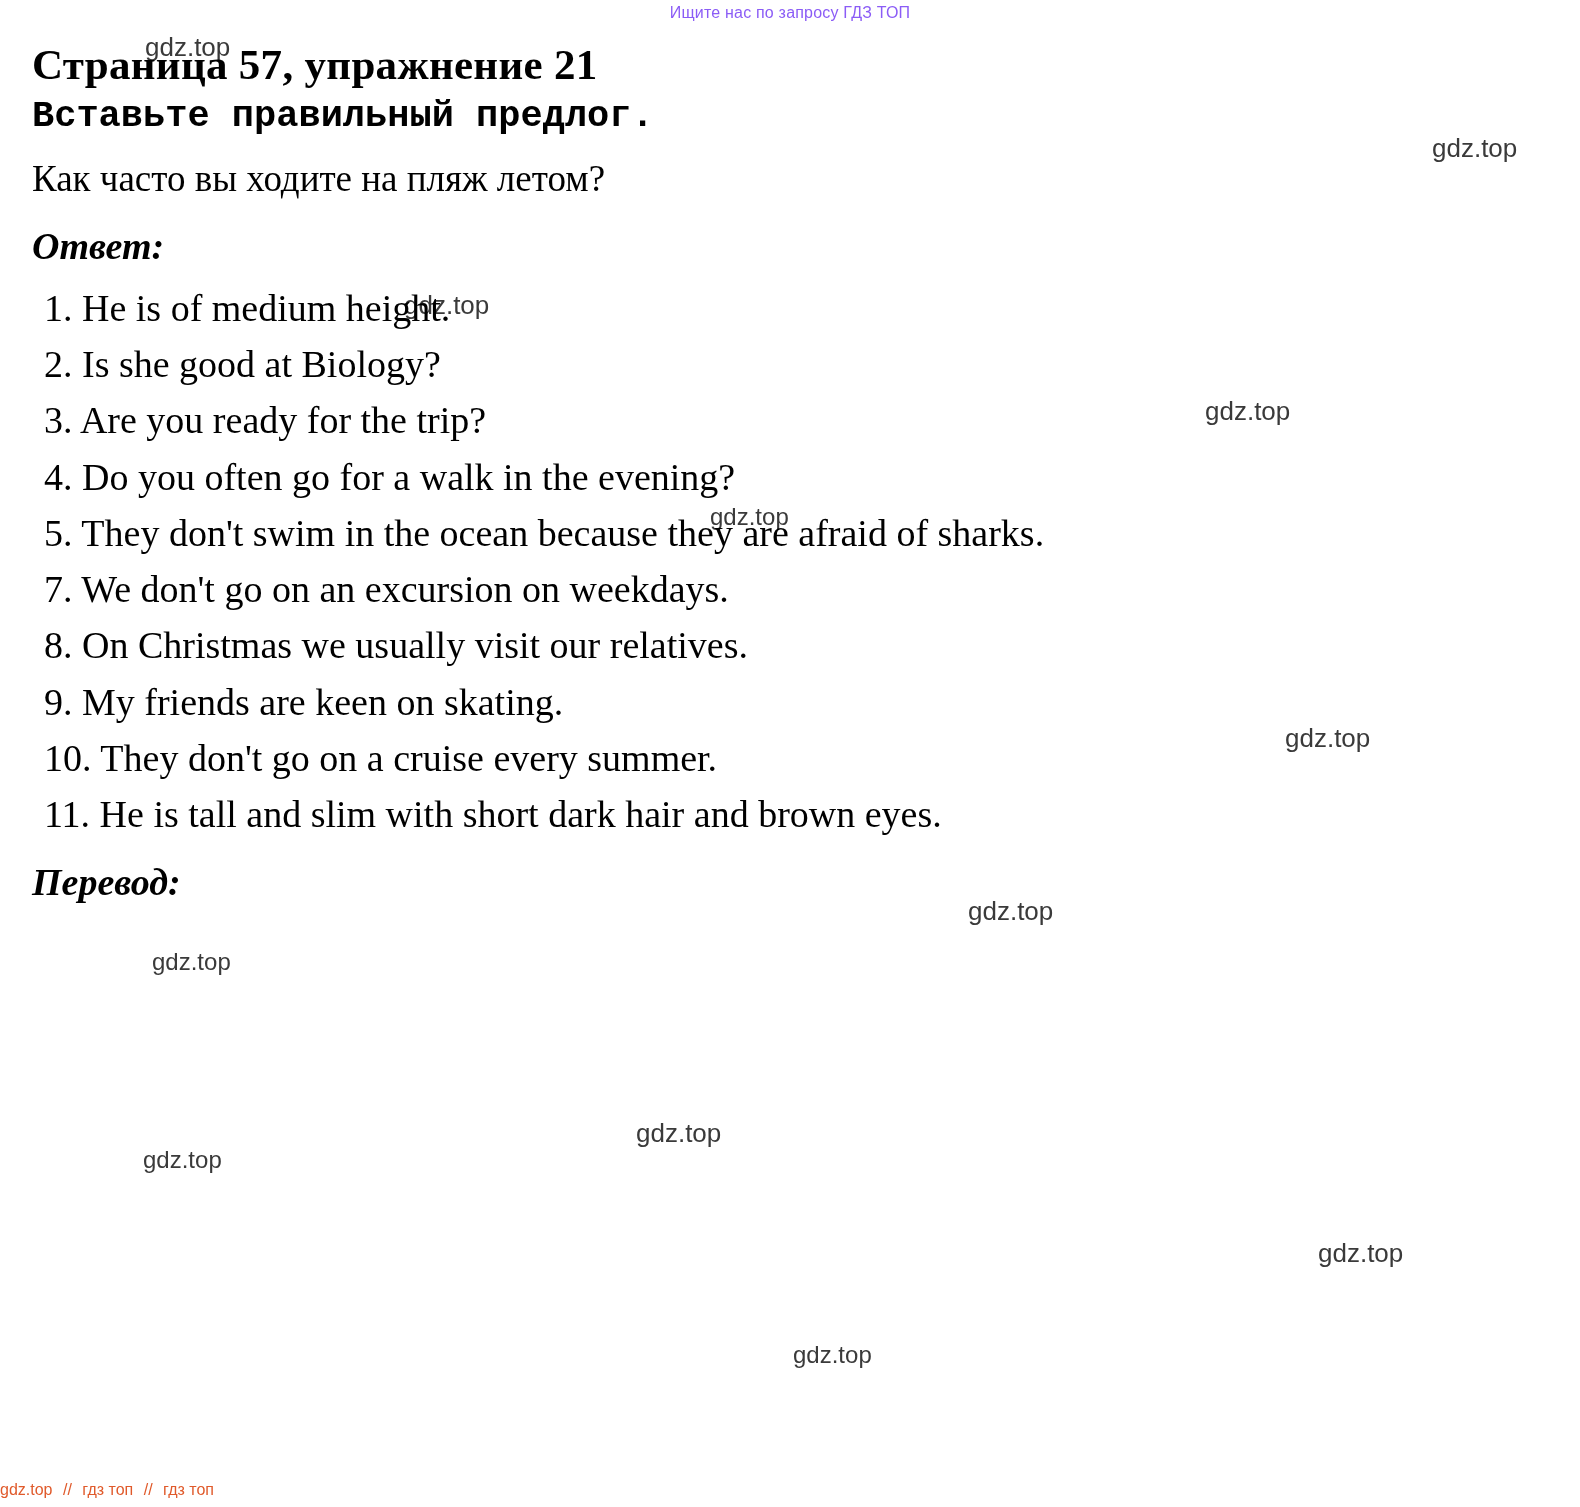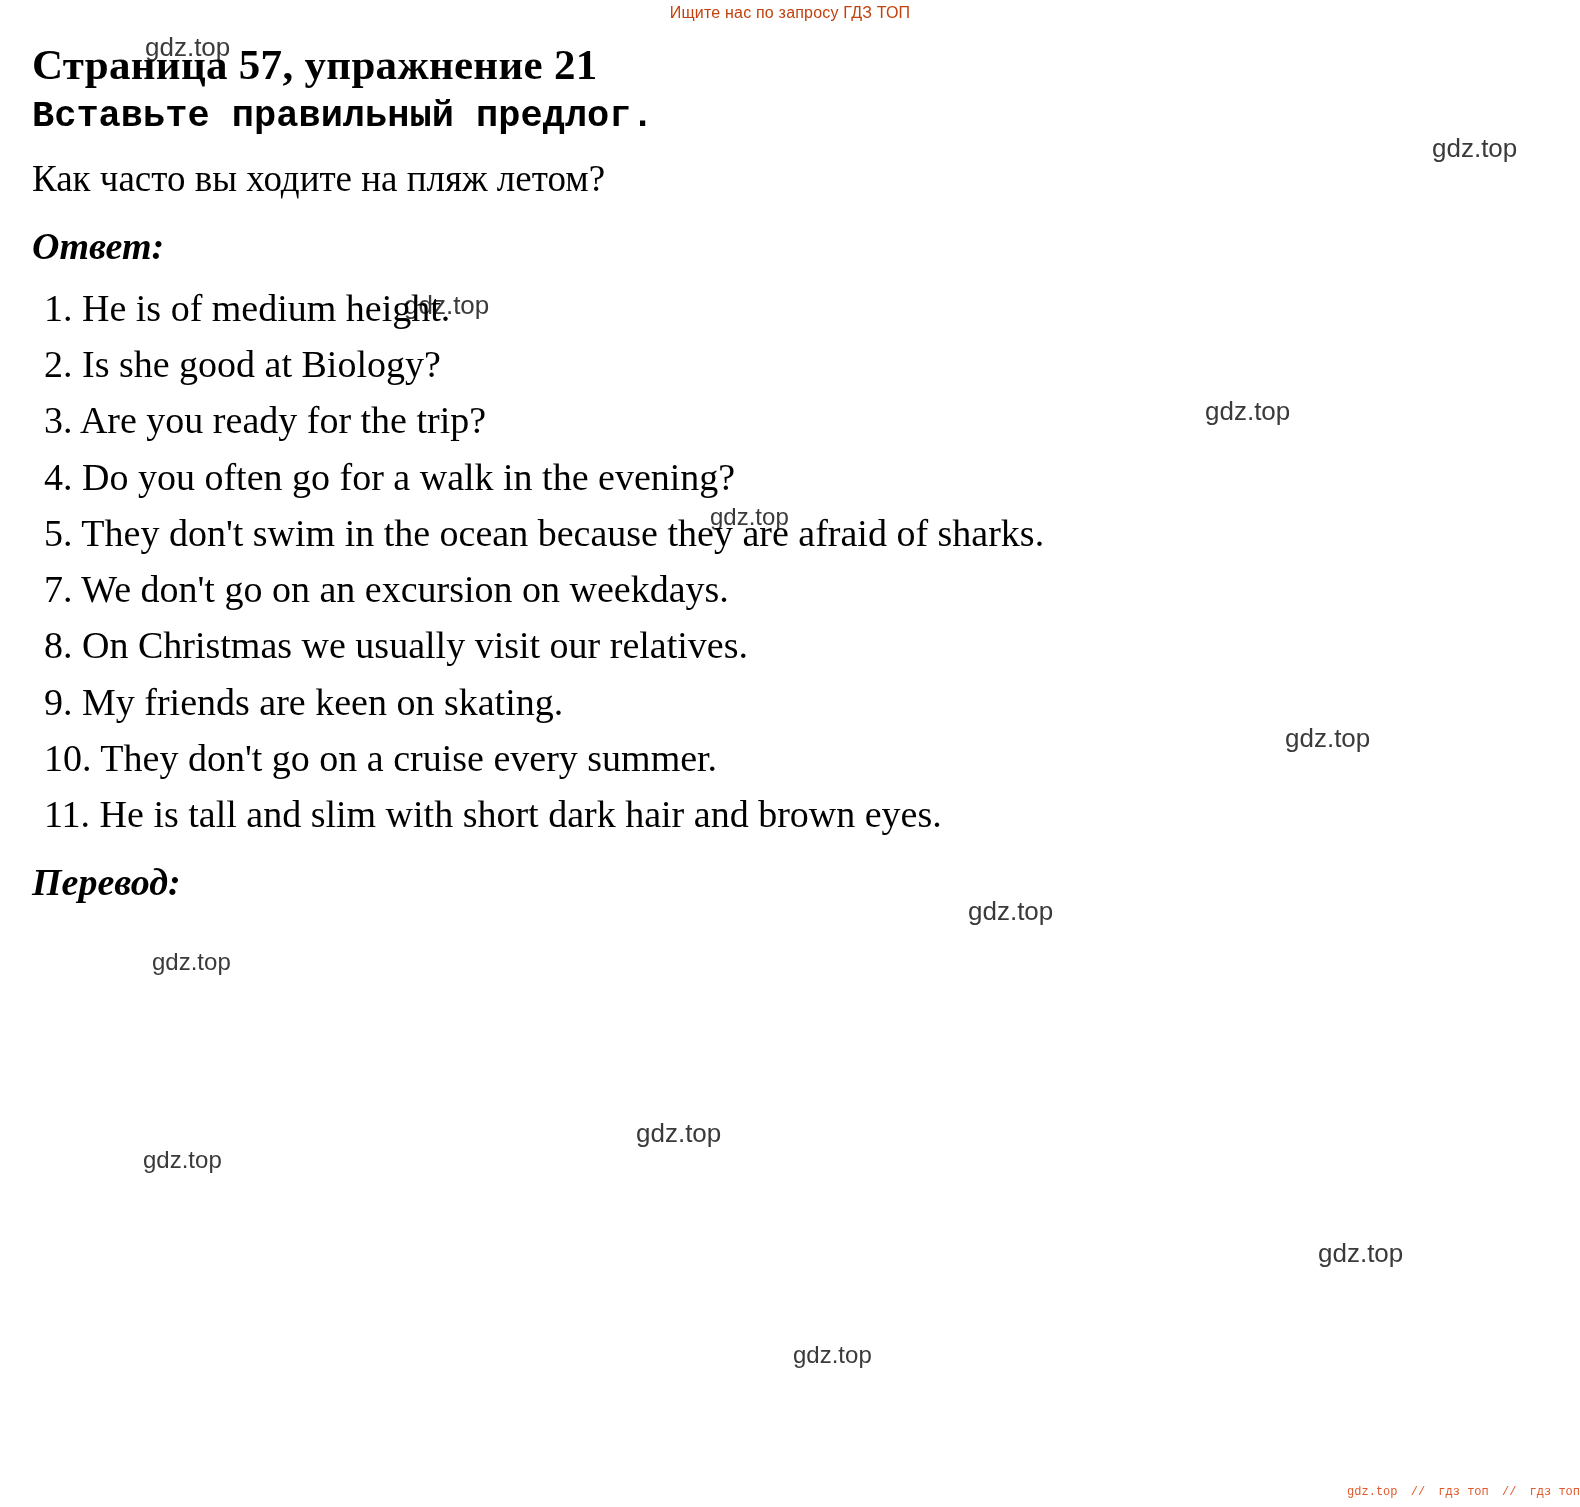--- a/index.html
+++ b/index.html
@@ -25,32 +25,32 @@
   }
 
   .top-banner {
     position: absolute;
     top: 4px;
     left: 0;
     width: 100%;
     text-align: center;
     font-family: "Liberation Sans", sans-serif;
     font-size: 16px;
-    color: #c2410c;
+    color: #8b5cf6;
     letter-spacing: 0.2px;
   }
 
   .bottom-banner {
     position: absolute;
     bottom: 8px;
     left: 0;
     width: 100%;
-    text-align: right;
-    font-family: Liberation Mono, monospace;
-    font-size: 12px;
+    text-align: left;
+    font-family: Liberation Sans, sans-serif;
+    font-size: 16px;
     color: #e05a2b;
   }
   .bottom-banner .sep { color: #e05a2b; padding: 0 6px; }
 
   .content {
     position: relative;
     padding-top: 40px;
     z-index: 2;
   }
 

